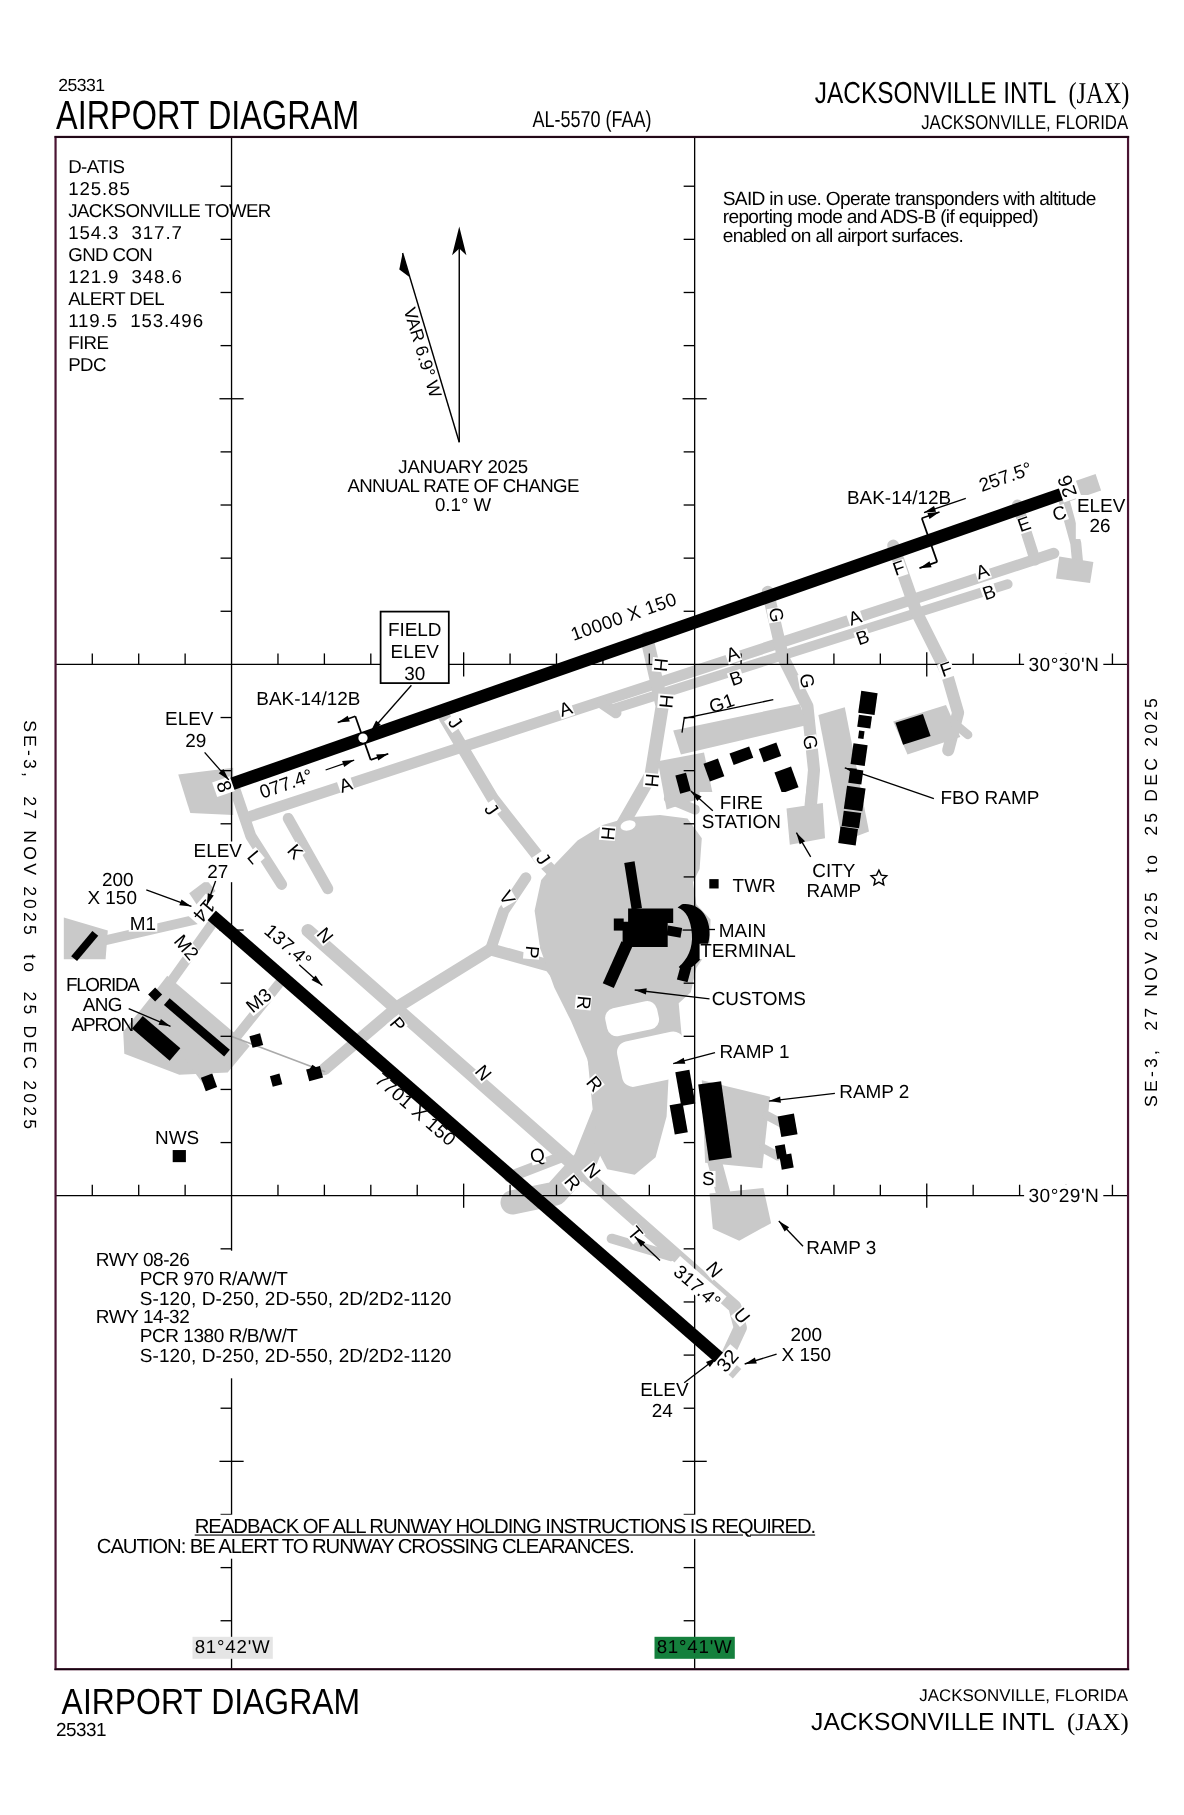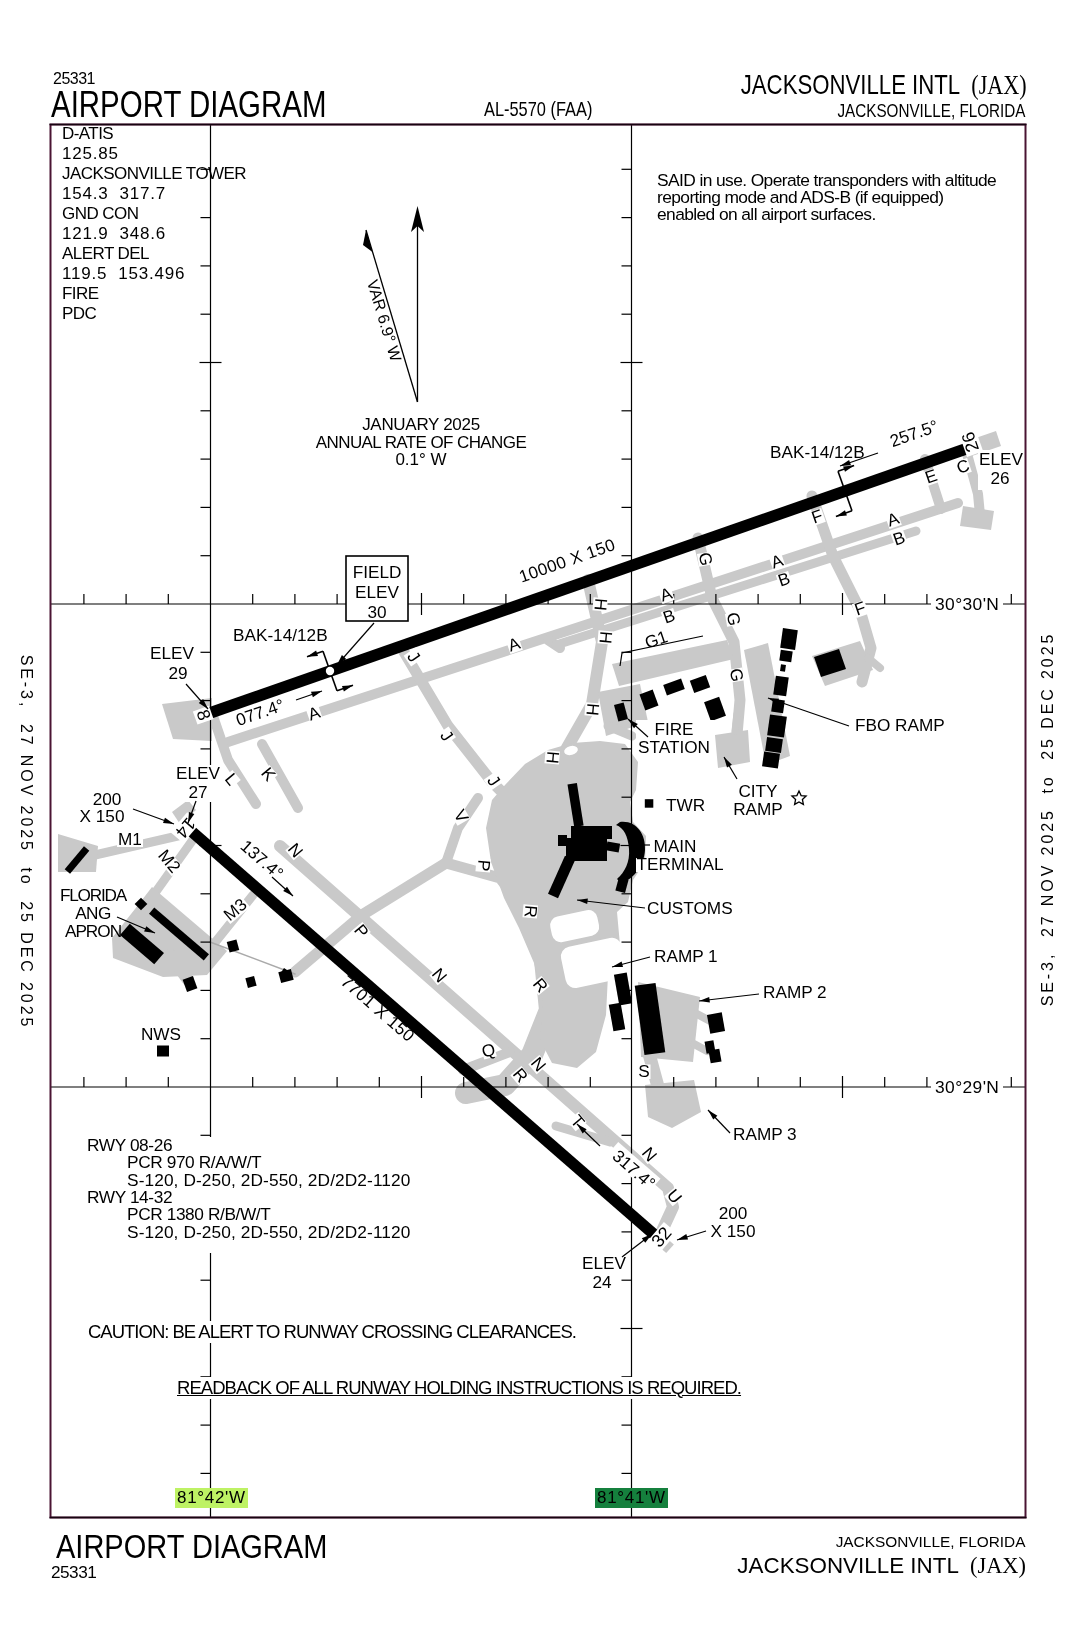--- a/index.html
+++ b/index.html
@@ -5,32 +5,32 @@
 .abs{position:absolute;white-space:pre;z-index:2}
 .ser{font-family:"Liberation Serif",serif}
 .num{letter-spacing:0.8px}
 </style></head><body>
 <div class="abs" style="left:53px;top:70px;font-size:16px;letter-spacing:-0.5px">25331</div>
 <div class="abs" style="left:51px;top:84px;font-size:37px;transform:scaleX(0.796);transform-origin:0 0;white-space:nowrap">AIRPORT DIAGRAM</div>
 <div class="abs" style="left:484px;top:97px;font-size:21px;transform:scaleX(0.78);transform-origin:0 0">AL-5570 (FAA)</div>
 <div class="abs" style="right:49px;top:68.5px;font-size:27.6px;transform:scaleX(0.804);transform-origin:100% 0">JACKSONVILLE INTL <span class="ser">(JAX)</span></div>
 <div class="abs" style="right:50px;top:99.8px;font-size:18.3px;transform:scaleX(0.834);transform-origin:100% 0">JACKSONVILLE, FLORIDA</div>
 
-<div class="abs" style="left:62px;top:124px;font-size:17px;line-height:20px;letter-spacing:-0.55px"><div>D-ATIS</div><div class="num">125.85</div><div>JACKSONVILLE TOWER</div><div class="num">154.3  317.7</div><div>GND CON</div><div class="num">121.9  348.6</div><div>ALERT DEL</div><div class="num">119.5  153.496</div><div>FIRE</div><div>PDC</div></div>
+<div class="abs" style="left:62px;top:142px;font-size:17px;line-height:20px;letter-spacing:-0.55px"><div>D-ATIS</div><div class="num">125.85</div><div>JACKSONVILLE TOWER</div><div class="num">154.3  317.7</div><div>GND CON</div><div class="num">121.9  348.6</div><div>ALERT DEL</div><div class="num">119.5  153.496</div><div>FIRE</div><div>PDC</div></div>
 
 <div class="abs" style="left:657px;top:171.7px;font-size:17.4px;line-height:17.1px;letter-spacing:-0.6px">SAID in use. Operate transponders with altitude
 reporting mode and ADS-B (if equipped)
 enabled on all airport surfaces.</div>
 
 <div class="abs" style="left:87px;top:1136.6px;font-size:17.3px;line-height:17.46px;letter-spacing:-0.4px;background:#fff;padding:0 6px 12px 0"><div>RWY 08-26</div><div style="padding-left:40px">PCR 970 R/A/W/T</div><div style="padding-left:40px;letter-spacing:0.1px">S-120, D-250, 2D-550, 2D/2D2-1120</div><div>RWY 14-32</div><div style="padding-left:40px">PCR 1380 R/B/W/T</div><div style="padding-left:40px;letter-spacing:0.1px">S-120, D-250, 2D-550, 2D/2D2-1120</div></div>
 
-<div class="abs" style="left:85px;top:1321px;font-size:18.5px;letter-spacing:-1px;background:#fff;padding:0 3px">CAUTION: BE ALERT TO RUNWAY CROSSING CLEARANCES.</div>
+<div class="abs" style="left:85px;top:1395px;font-size:18.5px;letter-spacing:-1px;background:#fff;padding:0 3px">CAUTION: BE ALERT TO RUNWAY CROSSING CLEARANCES.</div>
 <div class="abs" style="left:174px;top:1376.6px;font-size:18.5px;letter-spacing:-0.96px;background:#fff;padding:0 3px;text-decoration:underline">READBACK OF ALL RUNWAY HOLDING INSTRUCTIONS IS REQUIRED.</div>
 
-<div class="abs" style="left:175px;top:1487.9px;font-size:17px;background:#bef264;padding:0 2px;letter-spacing:0.7px">81°42'W</div>
+<div class="abs" style="left:175px;top:1487.9px;font-size:17px;background:#e5e5e5;padding:0 2px;letter-spacing:0.7px">81°42'W</div>
 <div class="abs" style="left:595px;top:1487.9px;font-size:17px;background:#15803d;padding:0 2px;letter-spacing:0.7px">81°41'W</div>
 
 <div class="abs" style="left:56px;top:1527.5px;font-size:33px;transform:scaleX(0.879);transform-origin:0 0;white-space:nowrap">AIRPORT DIAGRAM</div>
 <div class="abs" style="left:51px;top:1562.2px;font-size:17.2px;letter-spacing:-0.5px">25331</div>
 <div class="abs" style="right:50.5px;top:1533px;font-size:15.4px;letter-spacing:0px">JACKSONVILLE, FLORIDA</div>
 <div class="abs" style="right:50px;top:1552.7px;font-size:22.4px;letter-spacing:0px">JACKSONVILLE INTL <span class="ser">(JAX)</span></div>
 
 <div class="abs" style="left:-184px;top:833px;width:420px;text-align:center;font-size:16px;letter-spacing:2.9px;transform:rotate(90deg)">SE-3,  27 NOV 2025  to  25 DEC 2025</div>
 <div class="abs" style="left:838px;top:810px;width:420px;text-align:center;font-size:16px;letter-spacing:2.9px;transform:rotate(-90deg)">SE-3,  27 NOV 2025  to  25 DEC 2025</div>
 

